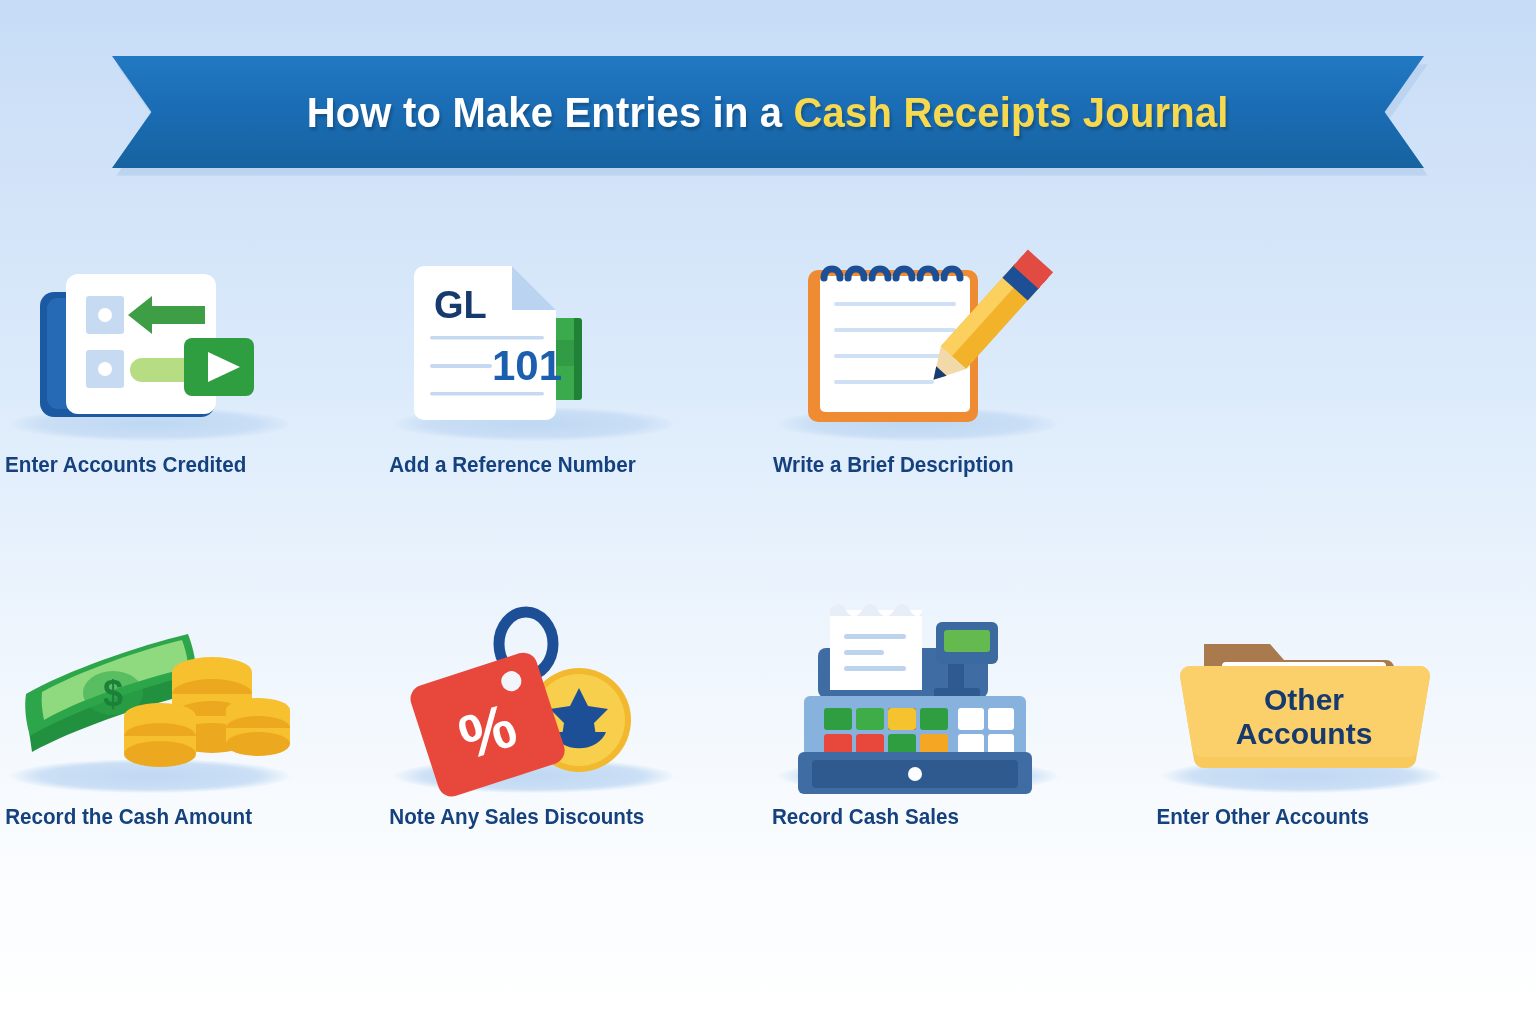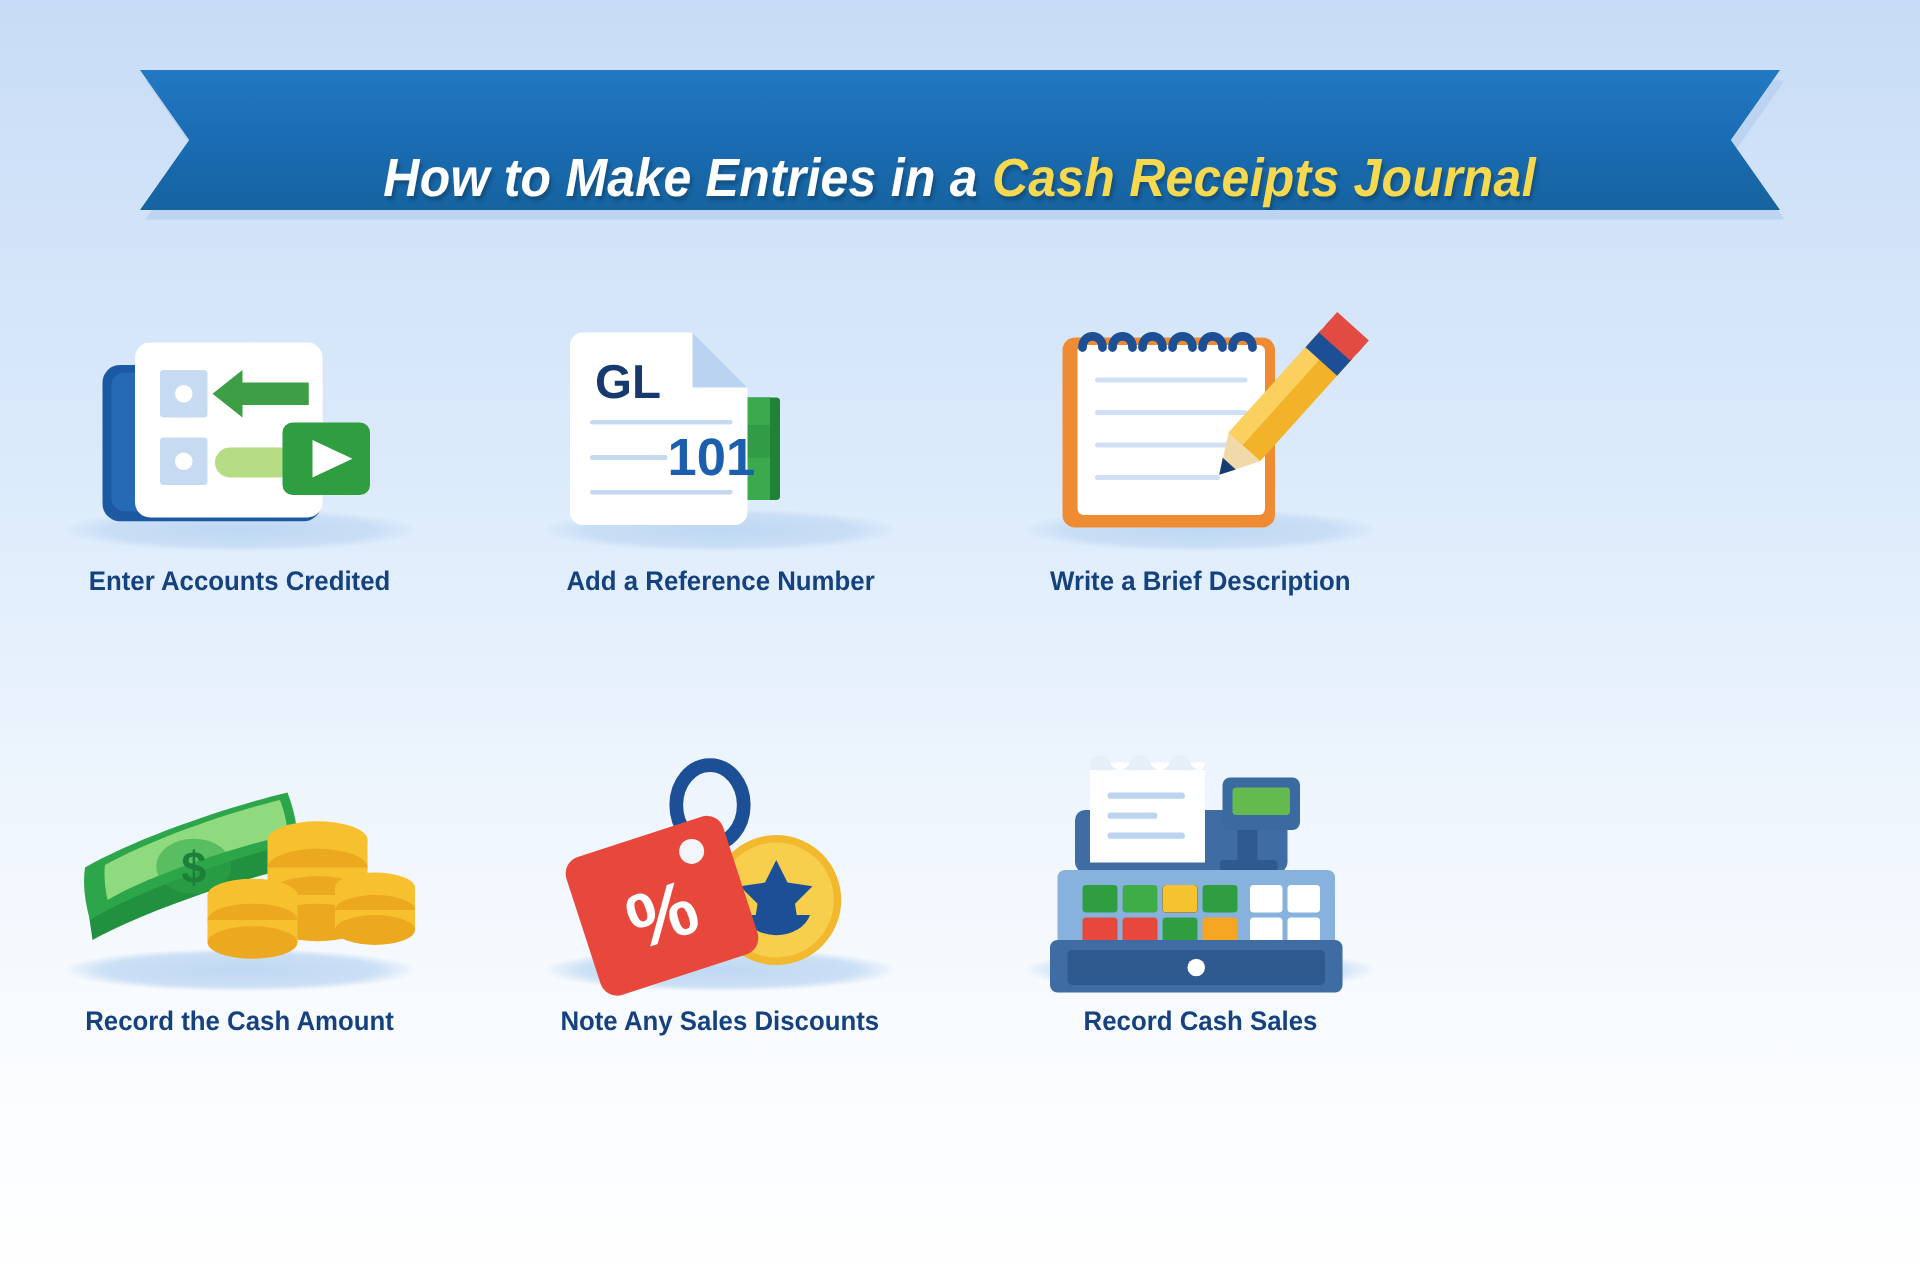--- a/index.html
+++ b/index.html
@@ -16,35 +16,35 @@
   .ribbon-shadow{
     position:absolute;left:116px;top:8px;width:1312px;height:112px;
     background:#b9d2ef;
     clip-path:polygon(0 0, 3.0% 50%, 0 100%, 100% 100%, 97% 50%, 100% 0);
     filter:blur(1px);opacity:.85;
   }
   .ribbon{
     position:absolute;left:112px;top:0;width:1312px;height:112px;
     background:linear-gradient(180deg,#2279c2 0%,#1a6cb4 48%,#16639f 100%);
     clip-path:polygon(0 0, 3.0% 50%, 0 100%, 100% 100%, 97% 50%, 100% 0);
-    display:flex;align-items:flex-end;justify-content:center;font-style:italic;
+    display:flex;align-items:center;justify-content:center;
   }
   .ribbon-title{
     font-size:43px;font-weight:bold;letter-spacing:.2px;
     white-space:nowrap;text-shadow:2px 3px 3px rgba(0,0,0,.22);
     transform:scaleX(.93);transform-origin:center;
   }
   .t-white{color:#ffffff;}
   .t-yellow{color:#f7d94f;}
 
   
   .row{position:absolute;left:0;width:1536px;display:flex;}
   .row-1{top:240px;}
   .row-2{top:592px;}
-  .cell{width:384px;display:flex;flex-direction:column;align-items:center;}
+  .cell{width:384px;display:flex;flex-direction:column;align-items:flex-start;}
   .art{position:relative;width:300px;height:205px;}
   .label{
     margin-top:8px;font-size:21.5px;font-weight:bold;color:#15427f;
     text-align:center;white-space:nowrap;transform:scaleX(.96);
   }
   .ground{
     position:absolute;left:50%;transform:translateX(-50%);
     bottom:4px;width:280px;height:34px;border-radius:50%;
     background:radial-gradient(ellipse at center,#bcd6f2 0%,#c9deF5 55%,rgba(201,222,245,0) 72%);
     opacity:.95;
@@ -234,15 +234,30 @@
             <rect x="220" y="142" width="26" height="22" rx="3" fill="#ffffff"></rect>
           </g>
           <rect x="30" y="160" width="234" height="42" rx="6" fill="#3f6ca3"></rect>
           <rect x="44" y="168" width="206" height="28" rx="4" fill="#2e5a8f"></rect>
           <circle cx="147" cy="182" r="7" fill="#ffffff"></circle>
         </svg>
       </div>
       <div class="label">Record Cash Sales</div>
     </div>
 
+    <div class="cell">
+      <div class="art">
+        <div class="ground"></div>
+        <svg width="300" height="205" viewBox="0 0 300 205">
+          <path d="M52 52h66l14 16h102a8 8 0 0 1 8 8v82H52z" fill="#a97a4e"></path>
+          <rect x="70" y="70" width="164" height="84" rx="4" fill="#ffffff"></rect>
+          <rect x="70" y="76" width="164" height="78" rx="4" fill="#eef3f9"></rect>
+          <path d="M38 74h230a10 10 0 0 1 10 10l-14 84a10 10 0 0 1-10 8H52a10 10 0 0 1-10-8L28 84a10 10 0 0 1 10-10z" fill="#f8c95c"></path>
+          <path d="M38 74h230a10 10 0 0 1 10 10l-12 72a10 10 0 0 1-10 9H50a10 10 0 0 1-10-9L28 84a10 10 0 0 1 10-10z" fill="#fbd06a"></path>
+          <text x="152" y="118" text-anchor="middle" font-family="Liberation Sans, sans-serif" font-size="30" font-weight="bold" fill="#163a6e">Other</text>
+          <text x="152" y="152" text-anchor="middle" font-family="Liberation Sans, sans-serif" font-size="30" font-weight="bold" fill="#163a6e">Accounts</text>
+        </svg>
+      </div>
+      <div class="label">Enter Other Accounts</div>
+    </div>
   </div>
 
 </div>
 
 </body></html>

